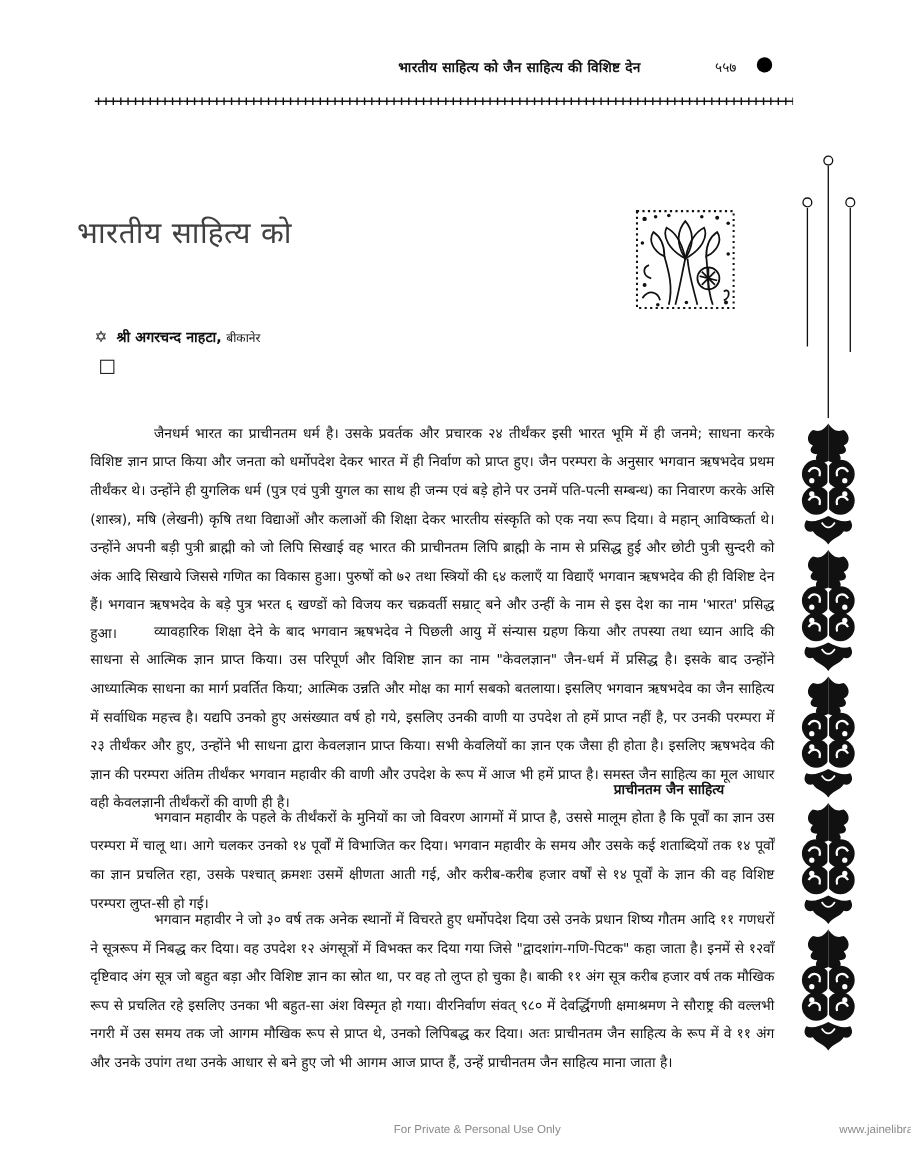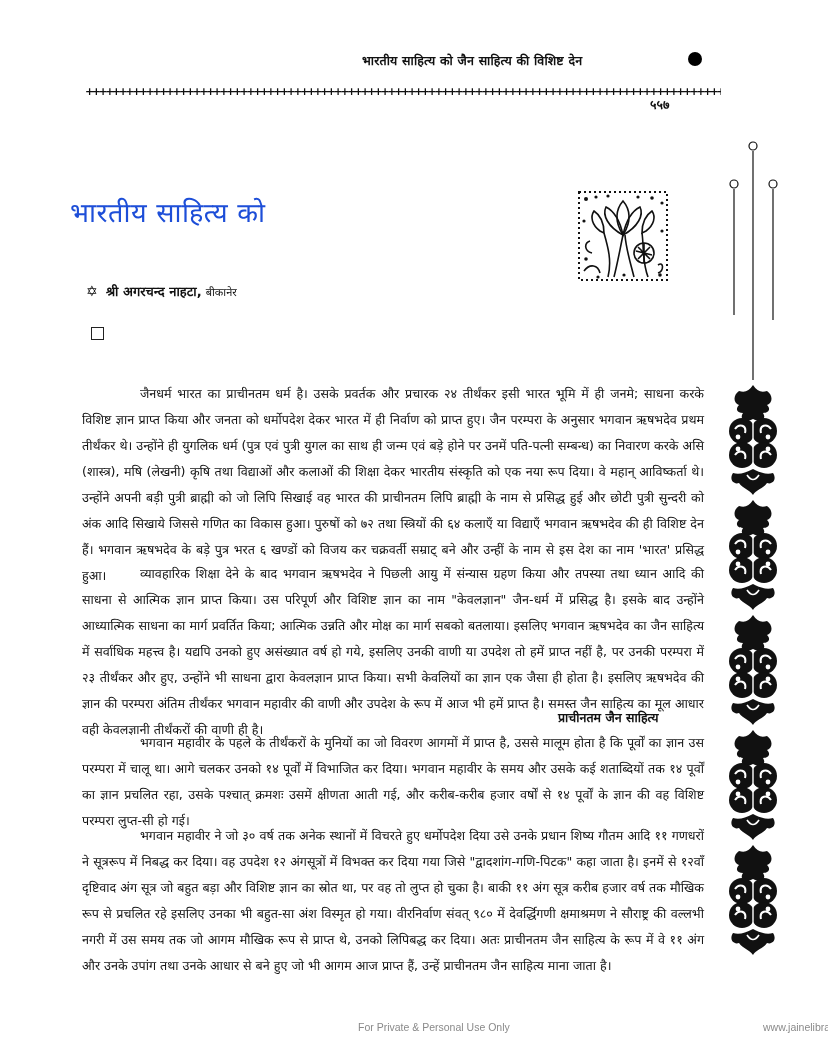--- a/index.html
+++ b/index.html
@@ -1,29 +1,29 @@
 <!DOCTYPE html>
 <html><head>
 <meta charset="utf-8">
 <style>
   html, body { margin: 0; padding: 0; background: #ffffff; }
   body { width: 828px; height: 1046px; position: relative; overflow: hidden; color: #111; font-family: "DejaVu Sans", sans-serif; }
   .abs { position: absolute; }
 
   .running-head { left: 362px; top: 52px; font-size: 12.5px; font-weight: bold; letter-spacing: 0.2px; }
-  .page-num { left: 650px; top: 52px; font-size: 12.5px; font-weight: bold; margin-top: 44px; }
+  .page-num { left: 650px; top: 52px; font-size: 12.5px; font-weight: normal; }
   .page-dot { left: 688px; top: 52px; width: 14px; height: 14px; border-radius: 50%; background: #000; }
 
   .divider { left: 85px; top: 85px; width: 636px; height: 14px; overflow: hidden; white-space: nowrap; font-size: 11px; line-height: 14px; font-weight: bold; letter-spacing: -2.5px; color: #111; }
 
-  .title { left: 70px; top: 196px; font-size: 27px; line-height: 33px; font-weight: normal; color: #1d4ed8; letter-spacing: 0.5px; }
+  .title { left: 70px; top: 196px; font-size: 27px; line-height: 33px; font-weight: normal; color: #404040; letter-spacing: 0.5px; }
 
   .lotus { left: 578px; top: 191px; width: 90px; height: 90px; }
 
-  .author { left: 86px; top: 282px; font-size: 13px; }
+  .author { left: 86px; top: 297px; font-size: 13px; }
   .author .star { font-size: 14px; margin-right: 4px; }
   .author .name { font-weight: bold; }
   .author .place { font-size: 11px; }
   .checkbox { left: 91px; top: 327px; width: 11px; height: 11px; border: 1.2px solid #222; background: #fff; }
 
   .body-text { left: 82px; width: 622px; font-size: 12.6px; line-height: 26px; text-align: justify; text-align-last: left; }
   .body-text p { margin: 0; text-indent: 58px; }
   .p1 { top: 343px; margin-top: 38px; }
   .p2 { top: 561px; }
   .subheading { left: 558px; top: 709px; font-size: 12.5px; font-weight: bold; }

